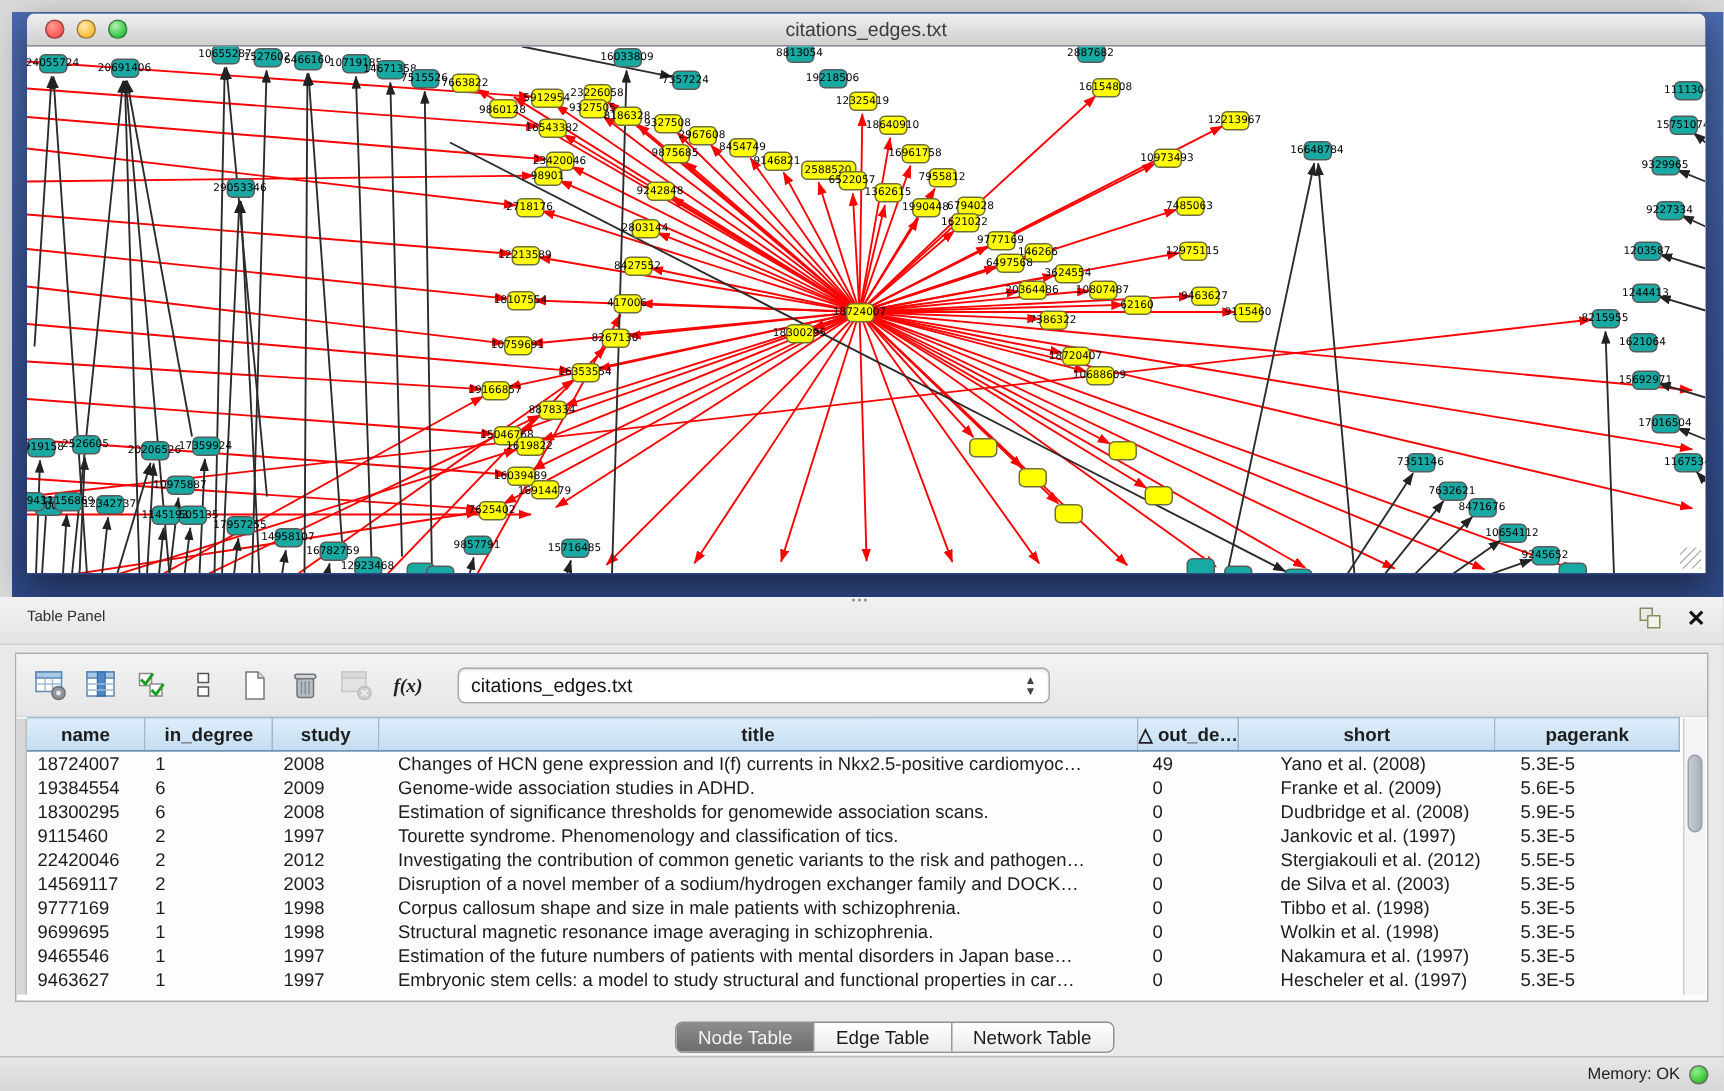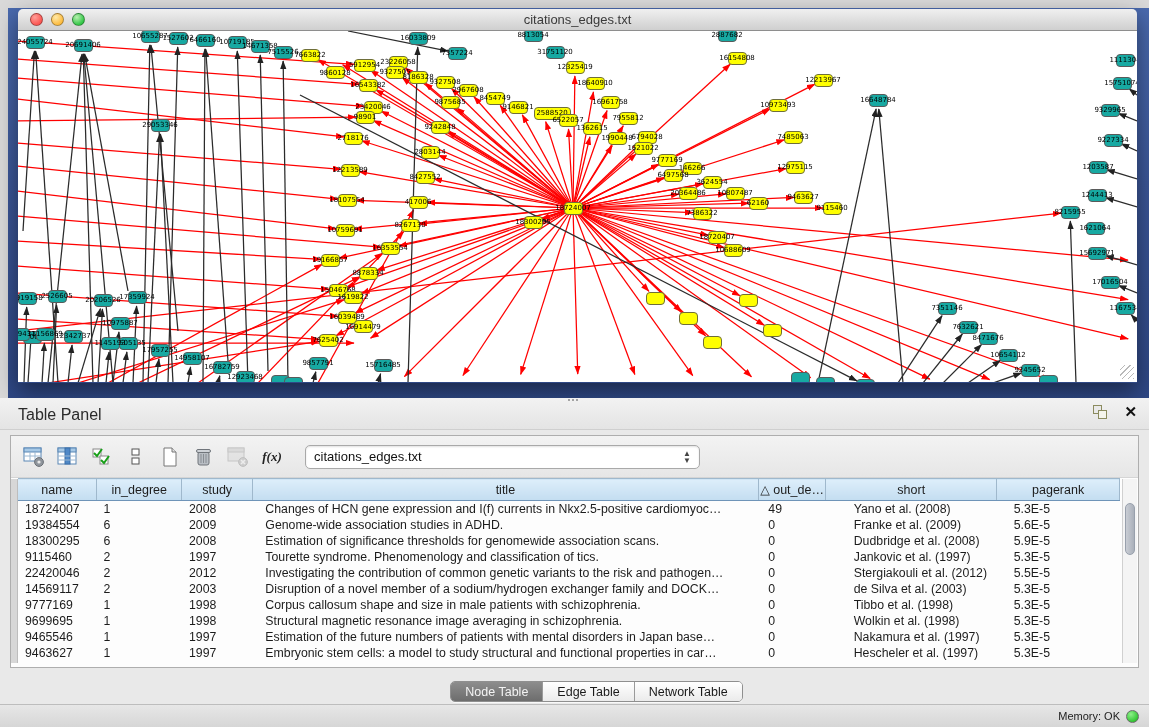--- a/index.html
+++ b/index.html
@@ -30,21 +30,21 @@
   .gnode.y { background:#ffff00; border-color:#6e6e3a; }
   .gnode span { position:absolute; left:50%; top:50%; transform:translate(-50%,-50%);
     font:7px "DejaVu Sans",sans-serif; color:#000; white-space:nowrap; }
   .resize-grip { position:absolute; right:3px; bottom:3px; width:14px; height:14px;
     background:repeating-linear-gradient(135deg,transparent 0 3px,#b9b9b9 3px 4px); }
 
   
   .tpanel { position:absolute; left:0; top:398px; width:1149px; height:329px; background:#e9e9e9; }
   .tp-header { height:32px; position:relative; background:linear-gradient(180deg,#f2f2f2,#e4e4e4);
     border-bottom:1px solid #cfcfcf; }
-  .tp-title { position:absolute; left:18px; top:8px; font-size:16px; color:#2b2b2b; }
+  .tp-title { position:absolute; left:18px; top:8px; font-size:10px; color:#2b2b2b; }
   .splitter-dots { position:absolute; left:568px; top:1px; width:12px; height:4px; display:flex; gap:2px; }
   .splitter-dots i { width:2px; height:2px; background:#8a8a8a; border-radius:50%; }
   .float-icon { position:absolute; right:40px; top:7px; width:16px; height:16px; }
   .float-icon .sq1 { position:absolute; left:0; top:0; width:9px; height:9px; border:1.6px solid #8b8b5e; background:#e9e9e9; }
   .float-icon .sq2 { position:absolute; left:5px; top:5px; width:9px; height:9px; border:1.6px solid #8b8b5e; background:#f4f4ec; }
   .close-x { position:absolute; right:12px; top:5px; font-size:15px; font-weight:bold; color:#111; cursor:default; }
 
   .tp-body { position:absolute; left:10px; top:37px; width:1129px; height:233px;
     border:1px solid #aeaeae; background:#fdfdfd; }
   .toolbar { height:42px; background:linear-gradient(180deg,#f3f3f3,#e6e6e6); border-bottom:1px solid #d5d5d5;
@@ -53,21 +53,21 @@
   .tool.dis { opacity:.45; }
   .fx { font:italic bold 13px "Liberation Serif",serif; color:#222; }
   .combo { margin-left:14px; width:395px; height:24px; background:#fff; border:1px solid #a9a9a9;
     border-radius:5px; display:flex; align-items:center; padding:0 8px; box-shadow:inset 0 1px 2px rgba(0,0,0,.12); }
   .combo .val { flex:1; font-size:13px; color:#111; }
   .combo .arrows { font-size:8px; color:#444; line-height:7px; text-align:center; }
 
   table.grid { border-collapse:collapse; table-layout:fixed; width:1102px; margin-left:7px; }
   .grid th { height:22px; background:linear-gradient(180deg,#ddeefb,#c3ddf0);
     border-right:1px solid #9fb8cc; border-top:1px solid #9fb8cc; border-bottom:1px solid #6f94b8;
-    font-weight:normal; font-size:12.5px; color:#1d1d1d; text-align:center; overflow:hidden; white-space:nowrap; }
+    font-weight:bold; font-size:12.5px; color:#1d1d1d; text-align:center; overflow:hidden; white-space:nowrap; }
   .grid td { height:16px; font-size:12.3px; color:#1c1c1c; white-space:nowrap; overflow:hidden; padding-left:7px; }
   .grid td.c-title { padding-left:13px; }
   .grid td.c-out { padding-left:10px; }
   .grid td.c-short { padding-left:28px; }
   .grid td.c-pr { padding-left:17px; }
   .rowhead { position:absolute; left:0; top:43px; width:7px; height:184px; background:#d7d7d7; border-right:1px solid #bdbdbd; }
   .vscroll { position:absolute; right:1px; top:43px; width:15px; height:184px; background:#f4f4f4; border-left:1px solid #d0d0d0; }
   .vthumb { position:absolute; left:2px; top:24px; width:10px; height:52px; border-radius:6px;
     background:linear-gradient(90deg,#c9cdd4,#aab0ba); border:1px solid #98a0ac; }
 
@@ -291,21 +291,21 @@
       <div class="gnode t" style="left: 390.5px; top: 0.5px;">
         <span>16033809</span>
       </div>
       <div class="gnode t" style="left: 429.5px; top: 15.5px;">
         <span>7357224</span>
       </div>
       <div class="gnode t" style="left: 505.5px; top: -2.5px;">
         <span>8813054</span>
       </div>
       <div class="gnode t" style="left: 527.5px; top: 14.5px;">
-        <span>31751120</span>
+        <span>19218506</span>
       </div>
       <div class="gnode t" style="left: 699.5px; top: -2.5px;">
         <span>2887682</span>
       </div>
       <div class="gnode t" style="left: 850.5px; top: 62.5px;">
         <span>16648784</span>
       </div>
       <div class="gnode t" style="left: 132.5px; top: 87.5px;">
         <span>29053346</span>
       </div>

